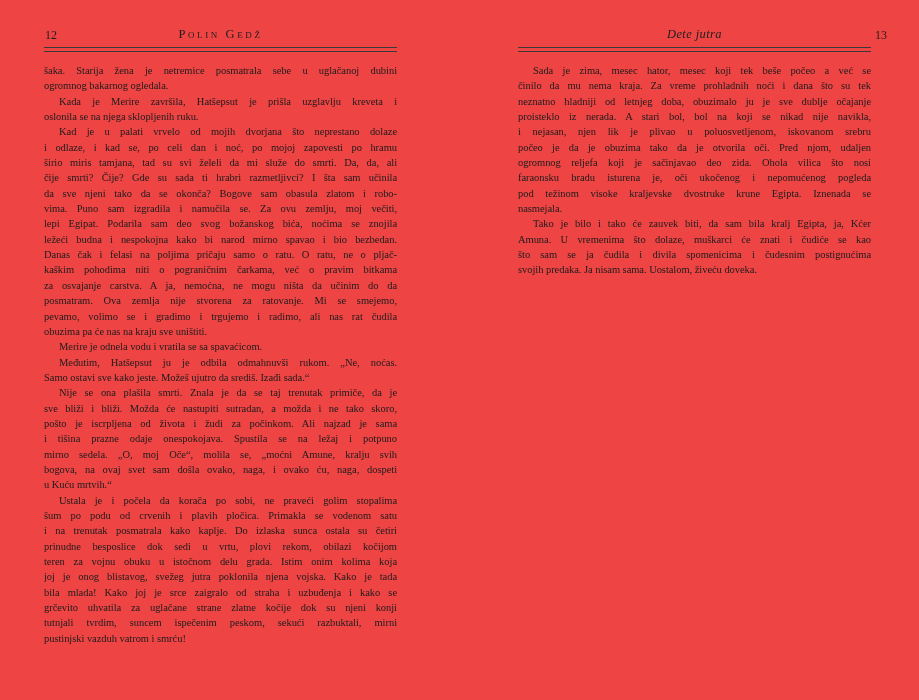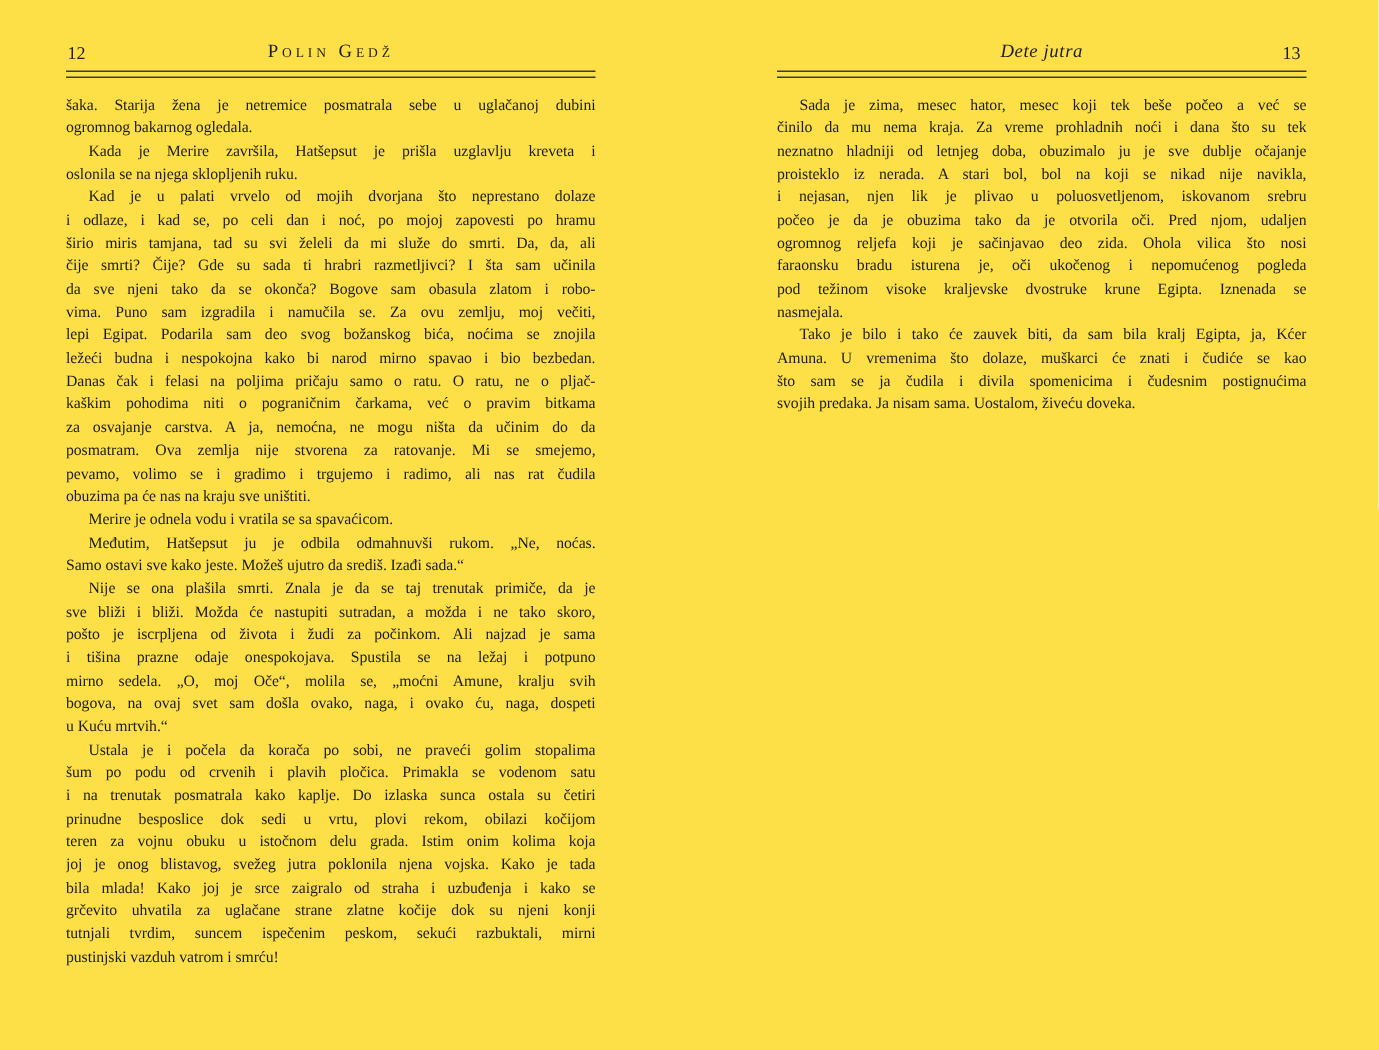--- a/index.html
+++ b/index.html
@@ -1,33 +1,33 @@
 <!DOCTYPE html>
 <html><head>
 <meta charset="utf-8">
 <style>
   html, body { margin: 0; padding: 0; background: #ffffff; }
   .spread {
     position: relative;
     width: 919px;
     height: 700px;
-    background: #fde047;
+    background: #ef4444;
     font-family: "Liberation Serif", "DejaVu Serif", serif;
     color: #1c1c1c;
     overflow: hidden;
   }
   .pagenum {
     position: absolute;
     top: 29px;
     font-size: 12px;
     line-height: 12px;
     color: #1e1e1e;
   }
   .pagenum-left  { left: 45px; }
-  .pagenum-right { right: 52px; }
+  .pagenum-right { right: 32px; }
   .running-head {
     position: absolute;
     top: 28px;
     width: 353px;
     text-align: center;
     font-size: 12.5px;
     line-height: 13px;
     color: #1e1e1e;
   }
   .running-head.smallcaps {

